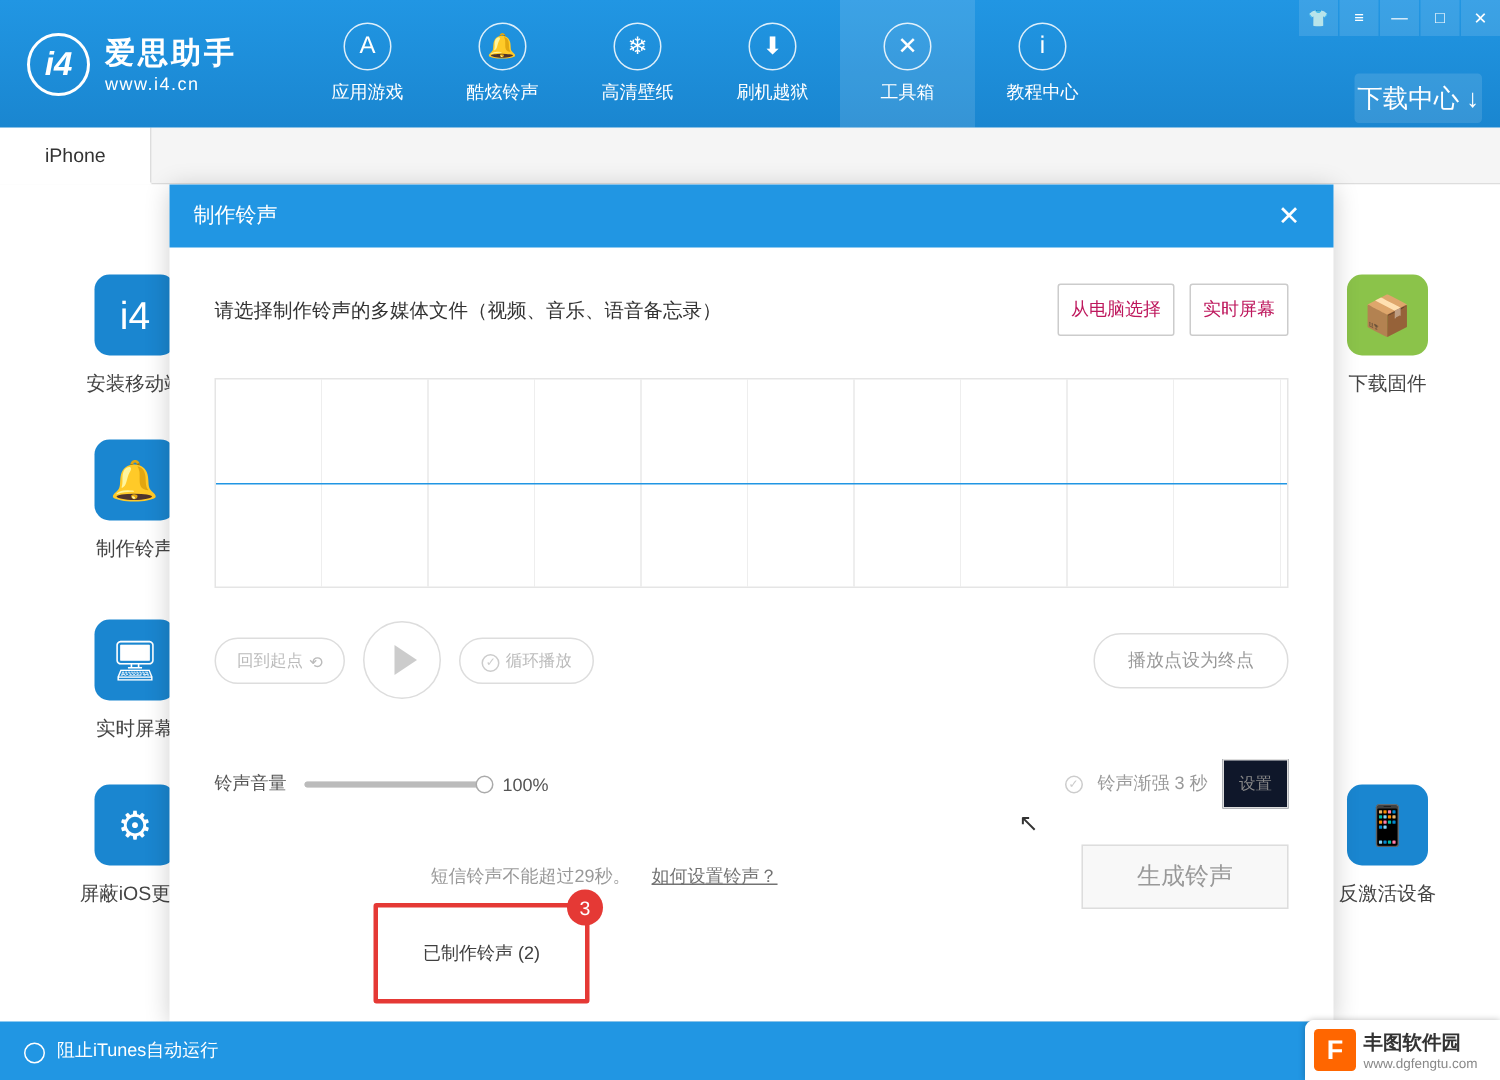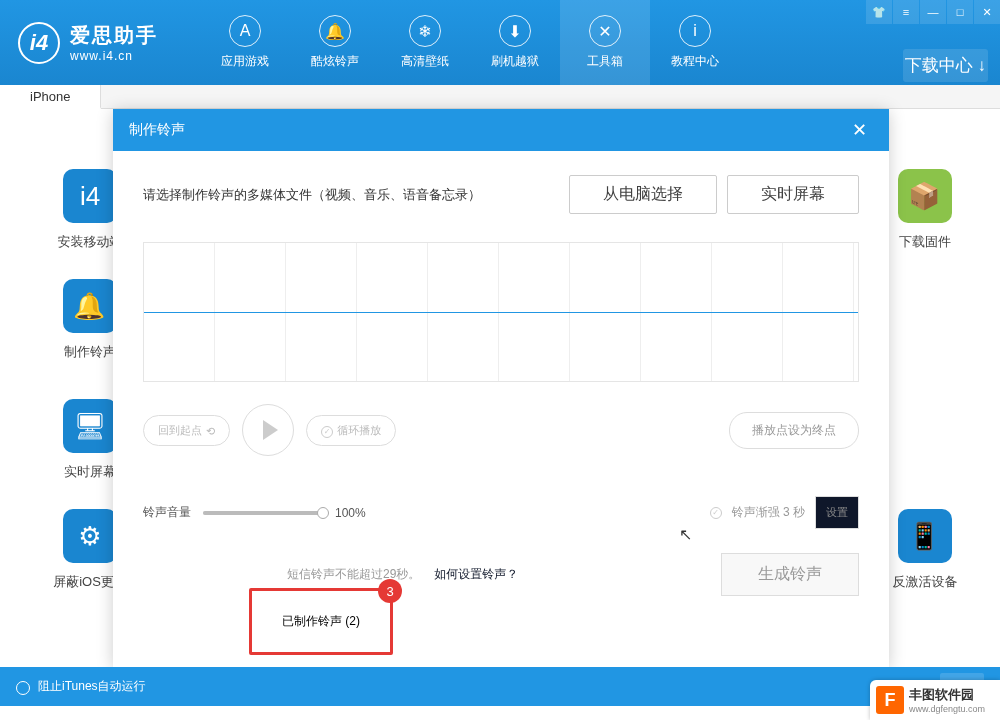--- a/index.html
+++ b/index.html
@@ -11,57 +11,57 @@
 .logo-text .app-name{font-size:20px;font-weight:bold;letter-spacing:2px}
 .logo-text .app-url{font-size:12px;letter-spacing:1px}
 .nav-items{display:flex;height:100%}
 .nav-item{width:90px;height:100%;display:flex;flex-direction:column;align-items:center;justify-content:center;cursor:pointer}
 .nav-item.active{background:rgba(255,255,255,0.12)}
 .nav-item-icon{width:32px;height:32px;border:1.5px solid rgba(255,255,255,0.85);border-radius:50%;display:flex;align-items:center;justify-content:center;margin-bottom:6px;font-size:16px}
 .nav-item-label{font-size:12px}
 .window-controls{position:absolute;top:0;right:0;display:flex;height:24px}
 .win-ctrl{width:26px;height:24px;display:flex;align-items:center;justify-content:center;background:rgba(255,255,255,0.12);margin-left:1px;font-size:11px;cursor:pointer}
 .download-center{position:absolute;top:49px;right:12px;background:rgba(255,255,255,0.12);padding:5px 2px;border-radius:3px;font-size:17px;cursor:pointer}
-.tab-bar{height:24px;background:#f5f5f5;display:flex;border-bottom:1px solid #ddd}
+.tab-bar{height:38px;background:#f5f5f5;display:flex;border-bottom:1px solid #ddd}
 .tab-item{padding:0 30px;display:flex;align-items:center;background:#fff;border-right:1px solid #ddd;border-bottom:2px solid #fff;margin-bottom:-1px;font-size:13px;color:#333}
 .main-area{height:558px;background:#fff;position:relative}
 .tool-grid{position:absolute;left:0;top:0;width:100%;height:100%}
 .tool-cell{position:absolute;width:120px;text-align:center}
 .tool-icon{width:54px;height:54px;border-radius:10px;margin:0 auto 10px;display:flex;align-items:center;justify-content:center;color:#fff;font-size:26px}
 .tool-label{font-size:13px;color:#444}
 .blue-1{background:#1a86d0}.blue-2{background:#1a86d0}.blue-3{background:#1a86d0}.blue-4{background:#1a86d0}.green-1{background:#8bc34a}
 .modal{position:absolute;left:113px;top:0;width:776px;height:558px;background:#fff;box-shadow:0 2px 16px rgba(0,0,0,0.2)}
 .modal-header{height:42px;background:#2196e3;color:#fff;display:flex;align-items:center;padding:0 16px;justify-content:space-between;font-size:14px}
 .modal-close{cursor:pointer;font-size:18px;padding:0 6px}
 .modal-body{padding:24px 30px 18px}
 .source-row{display:flex;align-items:center;justify-content:space-between;margin-bottom:28px}
 .source-text{font-size:13px;color:#333}
 .source-btns{display:flex;gap:10px}
-.btn{border:1px solid #ccc;background:#fff;padding:8px 33px;font-size:16px;color:#404040;cursor:pointer;border-radius:2px}
+.btn{border:1px solid #ccc;background:#fff;padding:8px 8px;font-size:12px;color:#be185d;cursor:pointer;border-radius:2px}
 .waveform{height:140px;border:1px solid #e5e5e5;background:repeating-linear-gradient(to right,transparent 0 70px,#eee 70px 71px);position:relative;margin-bottom:22px}
 .waveform-line{position:absolute;left:0;right:0;top:50%;height:1px;background:#2196e3}
 .play-row{display:flex;align-items:center;justify-content:space-between;margin-bottom:40px}
 .pill-btn{border:1px solid #ddd;background:#fff;color:#999;padding:9px 22px;border-radius:18px;font-size:12px;cursor:pointer}
 .play-center{display:flex;align-items:center;gap:12px}
 .pill-small{border:1px solid #ddd;color:#bbb;padding:7px 14px;border-radius:16px;font-size:11px;display:flex;align-items:flex-end;gap:4px}
 .play-btn{width:52px;height:52px;border:1px solid #ddd;border-radius:50%;display:flex;align-items:center;justify-content:center;cursor:pointer}
 .play-triangle{width:0;height:0;border-left:15px solid #ccc;border-top:10px solid transparent;border-bottom:10px solid transparent;margin-left:4px}
 .cursor-arrow{position:absolute;left:679px;top:416px;font-size:16px;color:#333}
 .volume-row{display:flex;align-items:center;font-size:12px;color:#555;margin-bottom:24px;gap:12px}
 .slider{width:120px;height:4px;background:#ddd;position:relative;border-radius:2px}
 .slider-fill{height:100%;width:100%;background:#bbb;border-radius:2px}
 .slider-thumb{position:absolute;right:-6px;top:-4px;width:12px;height:12px;background:#fff;border:1px solid #aaa;border-radius:50%}
 .volume-right{margin-left:auto;display:flex;align-items:center;gap:10px;color:#999}
 .settings-btn{border:1px solid #ddd;background:#0f172a;padding:8px 10px;font-size:11px;cursor:pointer;color:#888}
 .bottom-row{display:flex;align-items:center;gap:14px;font-size:12px}
-.made-btn{border:2px solid transparent;background:#fff;padding:10px 24px;font-size:12px;color:#000000;position:relative}
+.made-btn{border:2px solid transparent;background:#fff;padding:10px 24px;font-size:12px;color:#404040;position:relative}
 .made-highlight{border:3px solid #e53935;position:absolute;left:136px;bottom:12px;padding:10px 4px;border-radius:2px}
 .badge{position:absolute;top:-12px;right:-12px;width:24px;height:24px;background:#e53935;color:#fff;border-radius:50%;display:flex;align-items:center;justify-content:center;font-size:13px}
 .hint-text{color:#999}
-.hint-link{color:#0f172a;cursor:pointer}
+.hint-link{color:#737373;text-decoration:underline;cursor:pointer}
 .generate-btn{margin-left:auto;border:1px solid #ddd;background:#f8f8f8;padding:10px 36px;font-size:16px;color:#999;cursor:pointer}
 .status-bar{height:39px;background:#2196e3;color:#fff;display:flex;align-items:center;padding:0 16px;font-size:12px;position:relative}
 .status-left{display:flex;align-items:flex-end;gap:8px}
 .circle-icon{width:14px;height:14px;border:1.5px solid #fff;border-radius:50%}
 .version{margin-right:8px;margin-left:auto}
 .check-btn{background:rgba(255,255,255,0.15);padding:5px 10px;border-radius:2px}
 .watermark{position:absolute;right:0;bottom:0;width:130px;height:40px;background:linear-gradient(to right,#fff,#fff);display:flex;align-items:center;border-top-left-radius:6px;padding-left:6px;box-shadow:0 0 4px rgba(0,0,0,0.25)}
 .wm-logo{width:28px;height:28px;background:#ff6600;color:#fff;font-weight:bold;font-size:18px;display:flex;align-items:center;justify-content:center;border-radius:3px;margin-right:5px}
 .wm-text .wm-name{font-size:13px;color:#333;font-weight:bold}
 .wm-text .wm-url{font-size:9px;color:#888}

